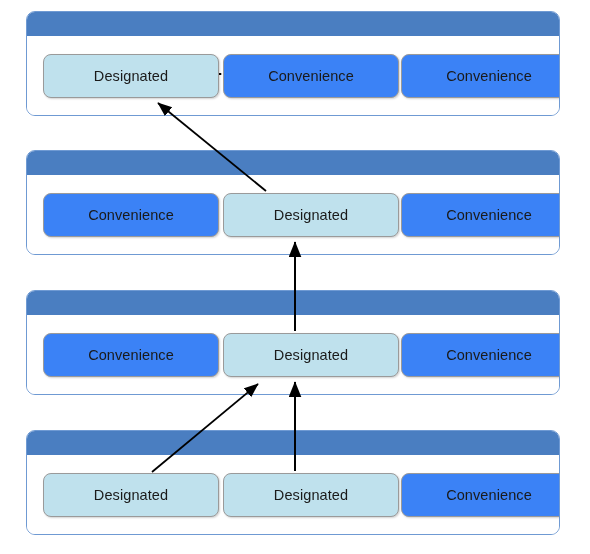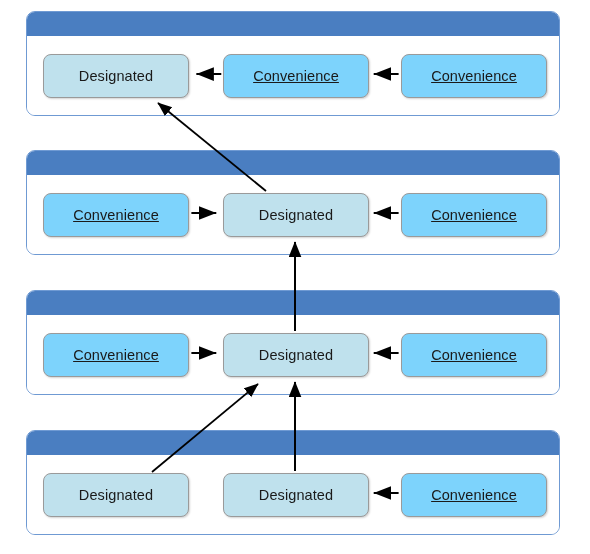--- a/index.html
+++ b/index.html
@@ -38,38 +38,37 @@
     left: 0;
     top: 24px;
     right: 0;
     bottom: 0;
     background: #ffffff;
   }
   .node {
     position: absolute;
     box-sizing: border-box;
     height: 44px;
-    width: 146px;
+    width: 176px;
     border-radius: 8px;
     border: 1px solid #9a9a9a;
     display: flex;
     align-items: center;
     justify-content: center;
     font-size: 14.5px;
     color: #1a1a1a;
     letter-spacing: 0.1px;
     box-shadow: 1px 1px 2px rgba(0,0,0,0.18);
     white-space: nowrap;
   }
   .node.designated {
     background: #bfe1ed;
   }
   .node.convenience {
-    background: #7dd3fc;
-    text-decoration: underline;
+    background: #3b82f6;
   }
   svg.overlay {
     position: absolute;
     left: 0;
     top: 0;
     width: 590px;
     height: 554px;
     pointer-events: none;
   }
   svg.arrows-in-panel {

